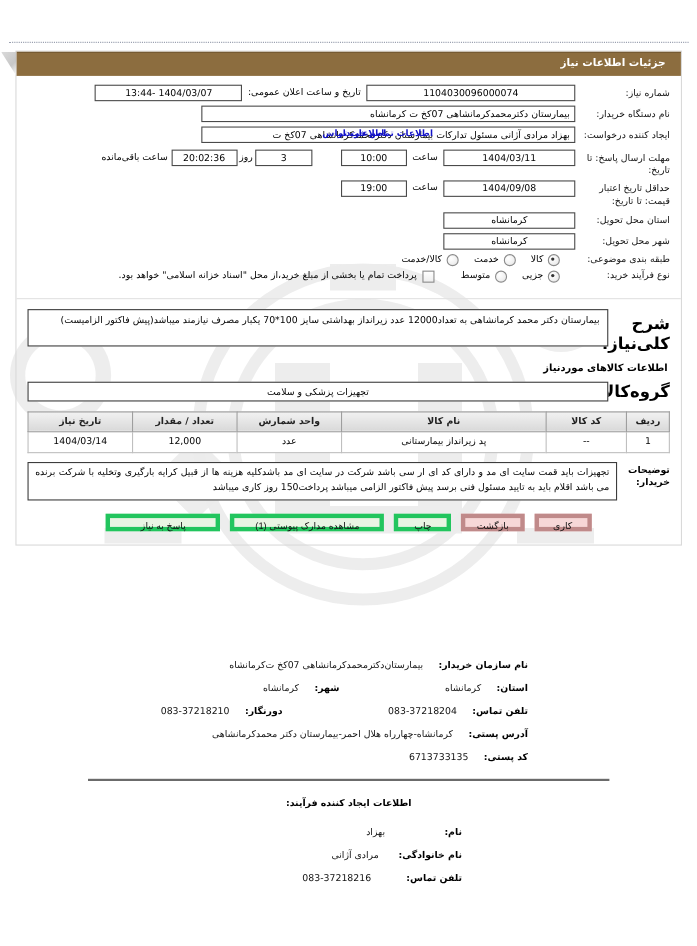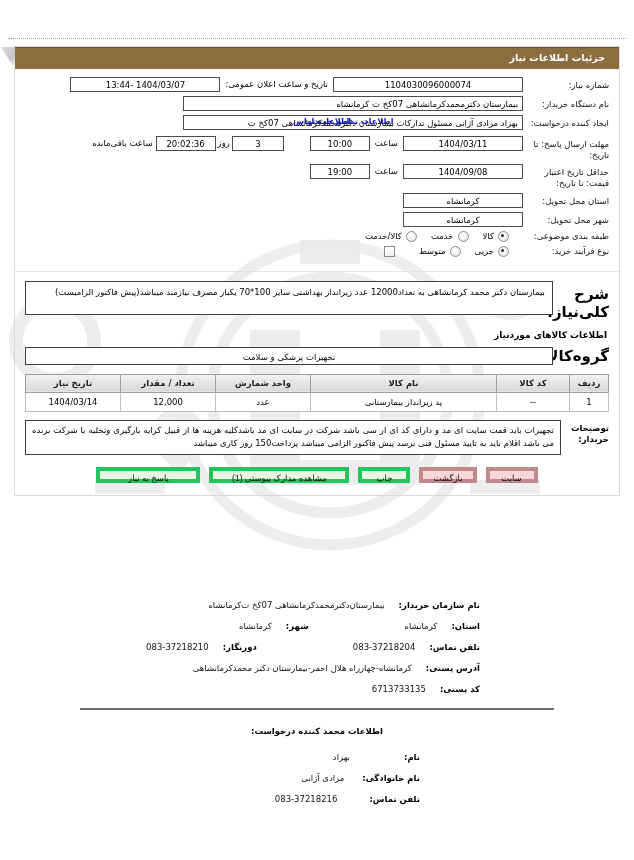--- a/index.html
+++ b/index.html
@@ -107,21 +107,21 @@
   }
   .fld.right{text-align:right;}
   .inline-lbl{
     font-size:8.5px;
     padding:0 5px;
     line-height:15px;
     white-space:nowrap;
   }
   .w220{width:220px;}
   .w190{width:190px;}
-  .w150{width:150px;}
+  .w150{width:134px;}
   .w120{width:120px;}
   .w60{width:60px;}
   .w52{width:52px;}
 
   .blue-link{
     color:#1414c8;
     font-size:8px;
     font-weight:bold;
     text-decoration:none;
     white-space:nowrap;
@@ -430,20 +430,21 @@
         <div class="radio-opt">
           <span class="rd on"></span>
           <span>جزیی</span>
         </div>
         <div class="radio-opt">
           <span class="rd"></span>
           <span>متوسط</span>
         </div>
         <div class="radio-opt" style="margin-right:24px;">
           <span class="cb"></span>
+          <span class="note-txt">پرداخت تمام یا بخشی از مبلغ خرید،از محل "اسناد خزانه اسلامی" خواهد بود.</span>
         </div>
       </div>
 
     </div>
 
     <hr class="hr-light">
 
     <div class="panel" style="padding-top:2px;">
 
       <div class="desc-row">
@@ -480,21 +481,21 @@
           </tr>
         </tbody>
       </table>
 
       <div class="notes-row">
         <div class="notes-lbl">توضیحات خریدار:</div>
         <div class="notes-box">تجهیزات باید قمت سایت ای مد و دارای کد ای ار سی باشد شرکت در سایت ای مد باشدکلیه هزینه ها از قبیل کرایه  بارگیری وتخلیه با شرکت برنده می باشد اقلام باید به تایید مسئول فنی برسد پیش فاکتور الزامی میباشد پرداخت150 روز کاری میباشد</div>
       </div>
 
       <div class="btn-row">
-        <button class="btn red sm">سایت</button>
+        <button class="btn red sm">کاری</button>
         <button class="btn red sm">بازگشت</button>
         <button class="btn sm">چاپ</button>
         <button class="btn wide">مشاهده مدارک پیوستی (1)</button>
         <button class="btn med">پاسخ به نیاز</button>
       </div>
 
     </div>
   </div>
 
   <div class="contact">
@@ -534,21 +535,21 @@
         <span class="cv">کرمانشاه-چهارراه هلال احمر-بیمارستان دکتر محمدکرمانشاهی</span>
       </div>
 
       <div class="crow" style="padding-right:130px;">
         <span class="ck">کد پستی:</span>
         <span class="cv">6713733135</span>
       </div>
 
       <hr class="thin-sep">
 
-      <div class="sub-title">اطلاعات محمد کننده درخواست:</div>
+      <div class="sub-title">اطلاعات ایجاد کننده فرآیند:</div>
 
       <div class="crow" style="padding-right:190px;">
         <span class="ck">نام:</span>
         <span class="cv" style="padding-right:54px;">بهزاد</span>
       </div>
 
       <div class="crow" style="padding-right:190px;">
         <span class="ck">نام خانوادگی:</span>
         <span class="cv" style="padding-right:18px;">مرادی آژانی</span>
       </div>

